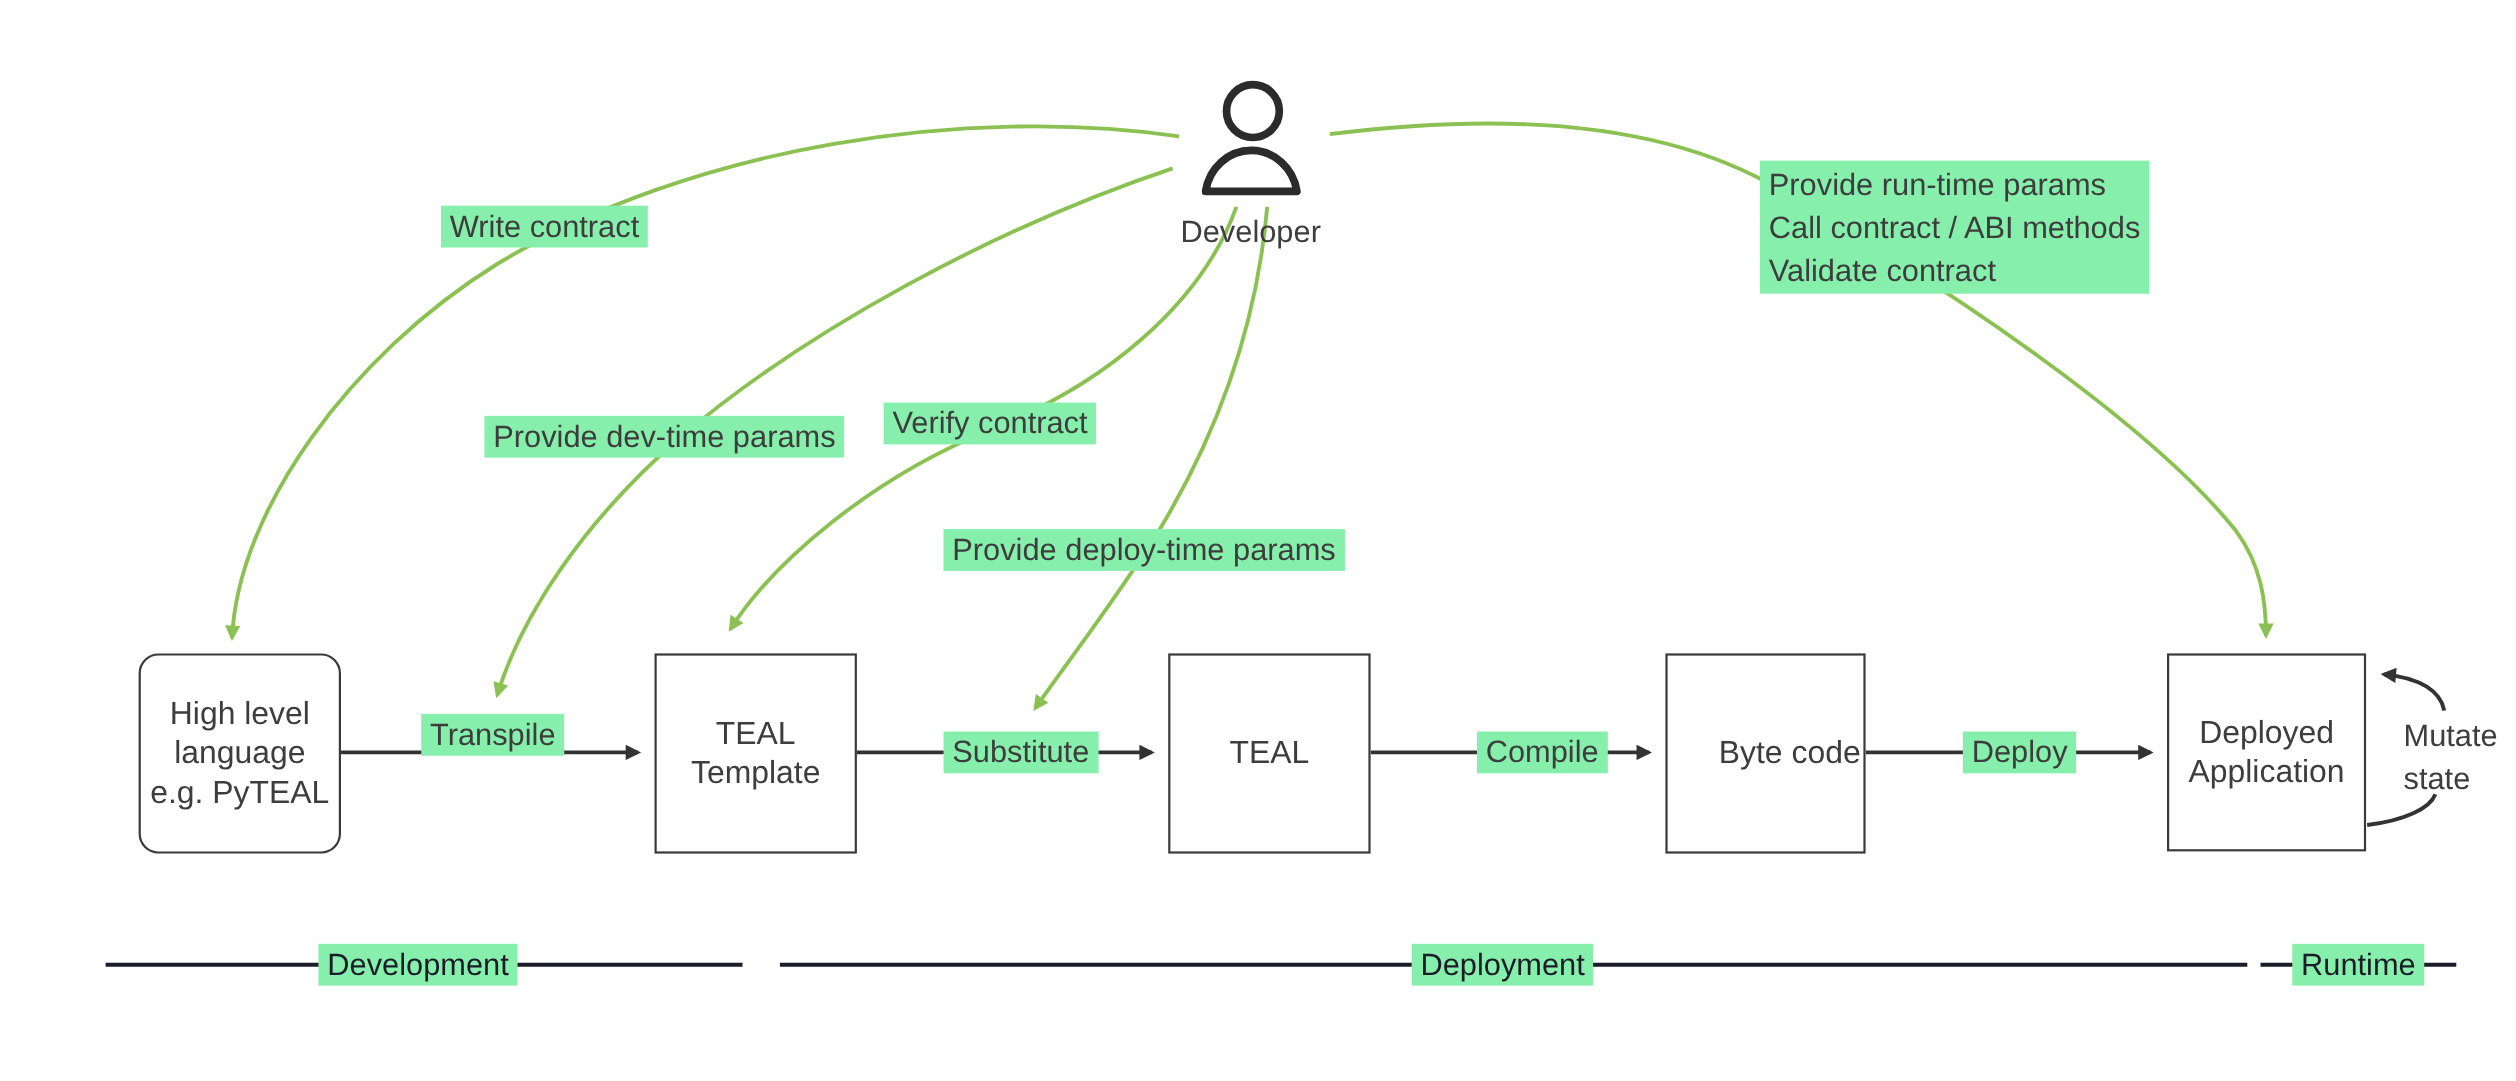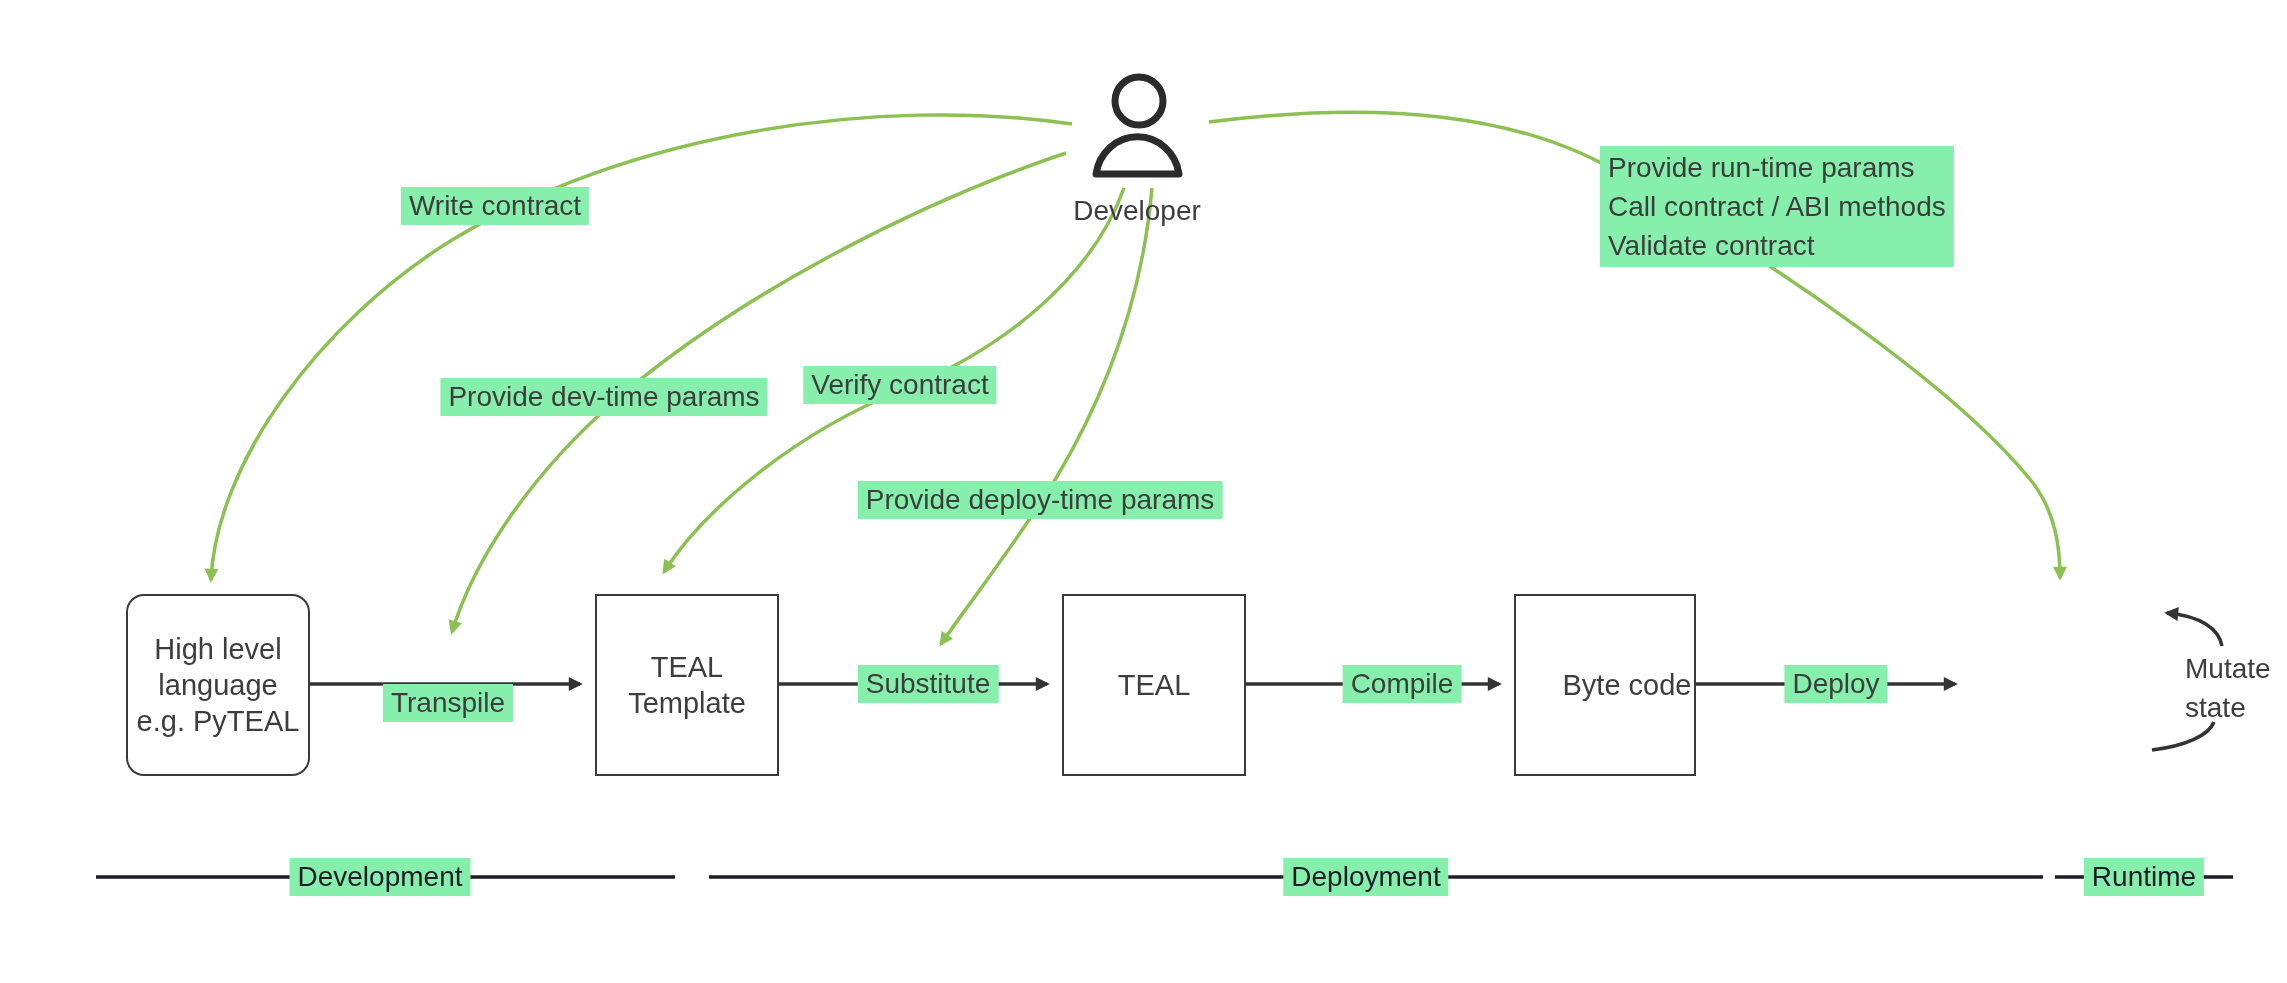--- a/index.html
+++ b/index.html
@@ -94,32 +94,34 @@
     </g>
   </svg>
 
   <div class="node" style="left:126px;top:594px;width:184px;height:182px;border-radius:18px;">High level
 language
 e.g. PyTEAL</div>
   <div class="node" style="left:595px;top:594px;width:184px;height:182px;">TEAL
 Template</div>
   <div class="node" style="left:1062px;top:594px;width:184px;height:182px;">TEAL</div>
   <div class="node" style="left:1514px;top:594px;width:182px;height:182px;padding-left:44px;">Byte code</div>
+  <div class="node" style="left:1970px;top:594px;width:181px;height:180px;">Deployed
+Application</div>
 
   <div class="lbl no-bg" style="left:1137px;top:211px;">Developer</div>
 
   <div class="lbl" style="left:495px;top:206px;">Write contract</div>
   <div class="lbl" style="left:604px;top:397px;">Provide dev-time params</div>
   <div class="lbl" style="left:900px;top:385px;">Verify contract</div>
   <div class="lbl" style="left:1040px;top:500px;">Provide deploy-time params</div>
   <div class="lbl multiline" style="left:1600px;top:146px;">Provide run-time params
 Call contract / ABI methods
 Validate contract</div>
 
-  <div class="lbl" style="left:448px;top:703px;">Transpile</div>
+  <div class="lbl" style="left:448px;top:668px;">Transpile</div>
   <div class="lbl" style="left:928px;top:684px;">Substitute</div>
   <div class="lbl" style="left:1402px;top:684px;">Compile</div>
   <div class="lbl" style="left:1836px;top:684px;text-align:center;">Deploy</div>
 
   <div class="lbl multiline no-bg" style="left:2185px;top:649px;">Mutate
 state</div>
 
   <div class="lbl phase" style="left:380px;top:877px;">Development</div>
   <div class="lbl phase" style="left:1366px;top:877px;">Deployment</div>
   <div class="lbl phase" style="left:2144px;top:877px;">Runtime</div>

